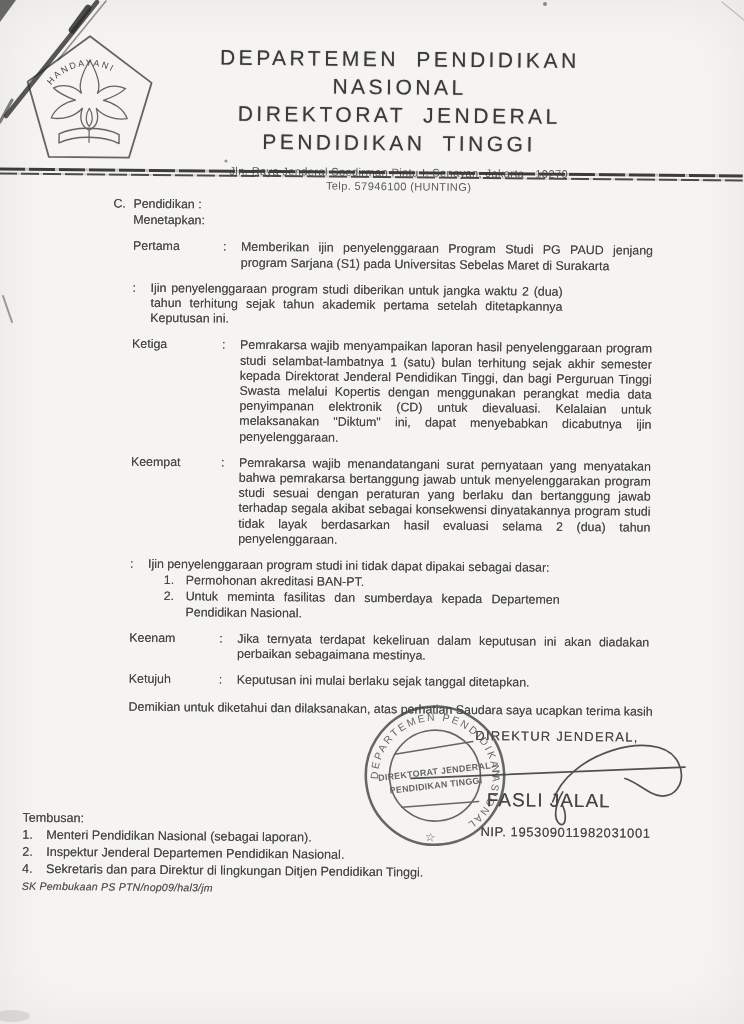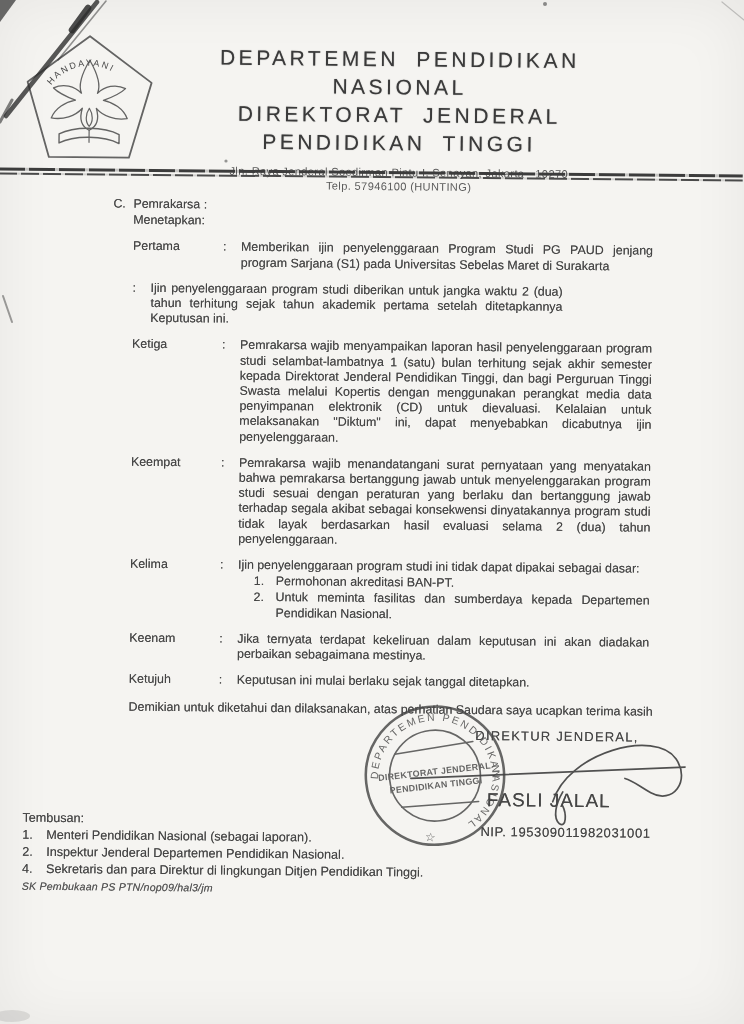--- a/index.html
+++ b/index.html
@@ -77,21 +77,21 @@
       <div class="addr" style="margin-top:0;">Telp. 57946100 (HUNTING)</div>
     </div>
 
     <div class="rule">
       <div class="ra"></div>
         <div class="rb"></div>
     </div>
 
     <div class="main txt">
       <div class="sec">
-        <span class="sl">C.</span><span>Pemrakarsa :</span>
+        <span class="sl">C.</span><span>Pendidikan :</span>
       </div>
       <div class="menetapkan">Menetapkan:</div>
 
       <div class="drow">
         <span class="dlabel">Pertama</span>
         <span class="dcolon">:</span>
         <div class="dtext">Memberikan ijin penyelenggaraan Program Studi PG PAUD jenjang program Sarjana (S1) pada Universitas Sebelas Maret di Surakarta</div>
       </div>
 
       <div class="drow">
@@ -105,21 +105,20 @@
         <div class="dtext">Pemrakarsa wajib menyampaikan laporan hasil penyelenggaraan program studi selambat-lambatnya 1 (satu) bulan terhitung sejak akhir semester kepada  Direktorat Jenderal Pendidikan Tinggi, dan bagi Perguruan Tinggi Swasta melalui Kopertis dengan menggunakan perangkat media data penyimpanan elektronik (CD) untuk dievaluasi. Kelalaian untuk melaksanakan "Diktum" ini, dapat menyebabkan dicabutnya ijin penyelenggaraan.</div>
       </div>
 
       <div class="drow">
         <span class="dlabel">Keempat</span>
         <span class="dcolon">:</span>
         <div class="dtext">Pemrakarsa wajib menandatangani surat pernyataan yang menyatakan bahwa pemrakarsa bertanggung jawab untuk menyelenggarakan program studi sesuai dengan peraturan yang berlaku dan bertanggung jawab terhadap segala akibat sebagai konsekwensi dinyatakannya program studi tidak layak berdasarkan hasil evaluasi selama 2 (dua) tahun penyelenggaraan.</div>
       </div>
 
       <div class="drow">
-        <span class="dlabel">Kelima</span>
         <span class="dcolon">:</span>
         <div class="dtext">
           <div>Ijin penyelenggaraan program studi ini tidak dapat dipakai sebagai dasar:</div>
           <div class="sub">
             <span class="n">1.</span>
             <div class="st">Permohonan akreditasi BAN-PT.</div>
           </div>
           <div class="sub">
             <span class="n">2.</span>
             <div class="st">Untuk meminta fasilitas dan sumberdaya kepada Departemen Pendidikan Nasional.</div>

